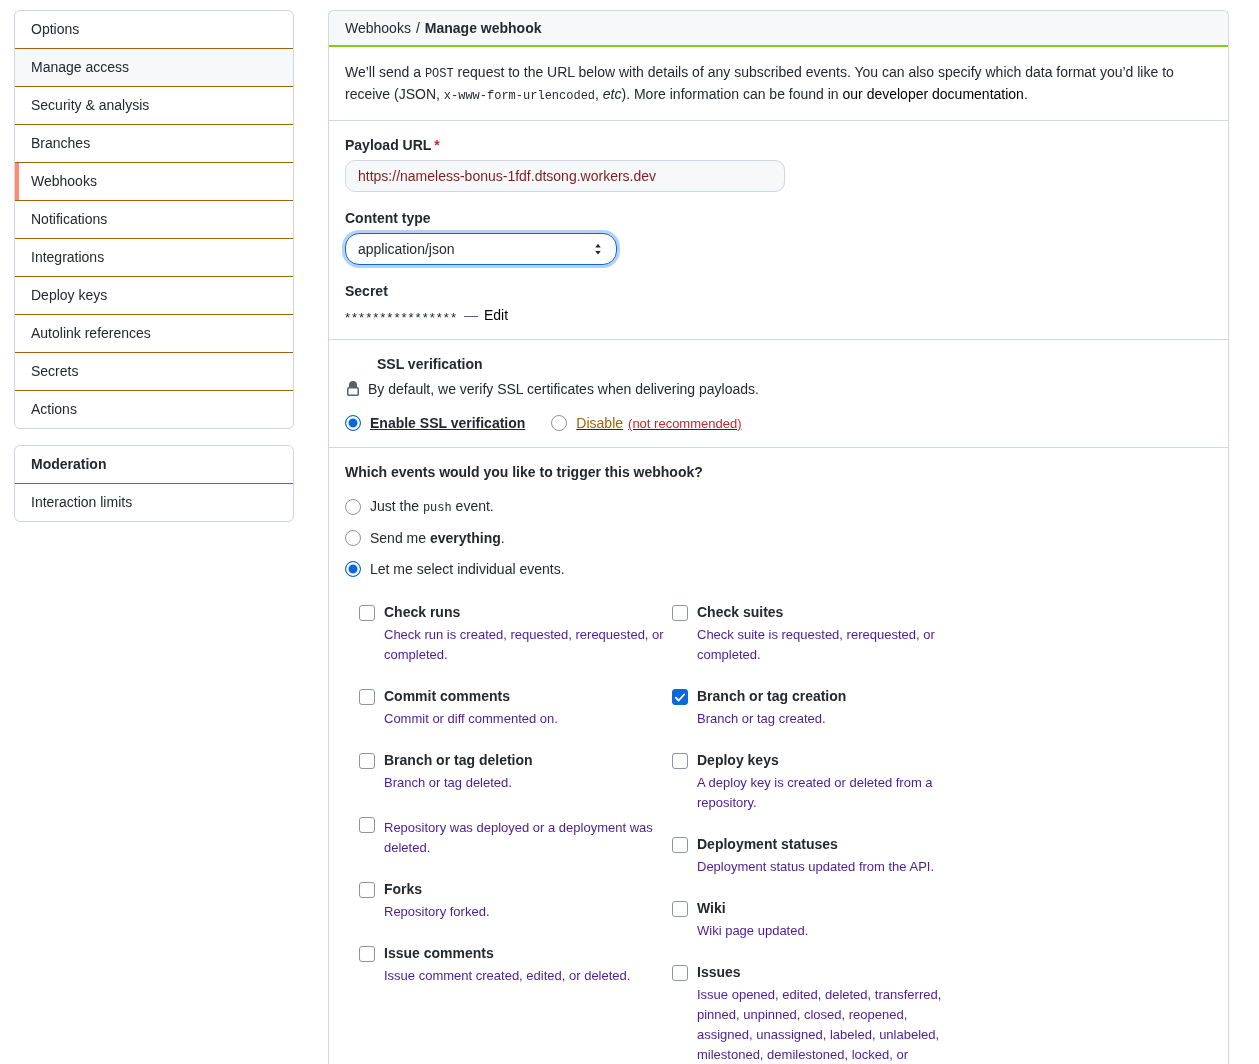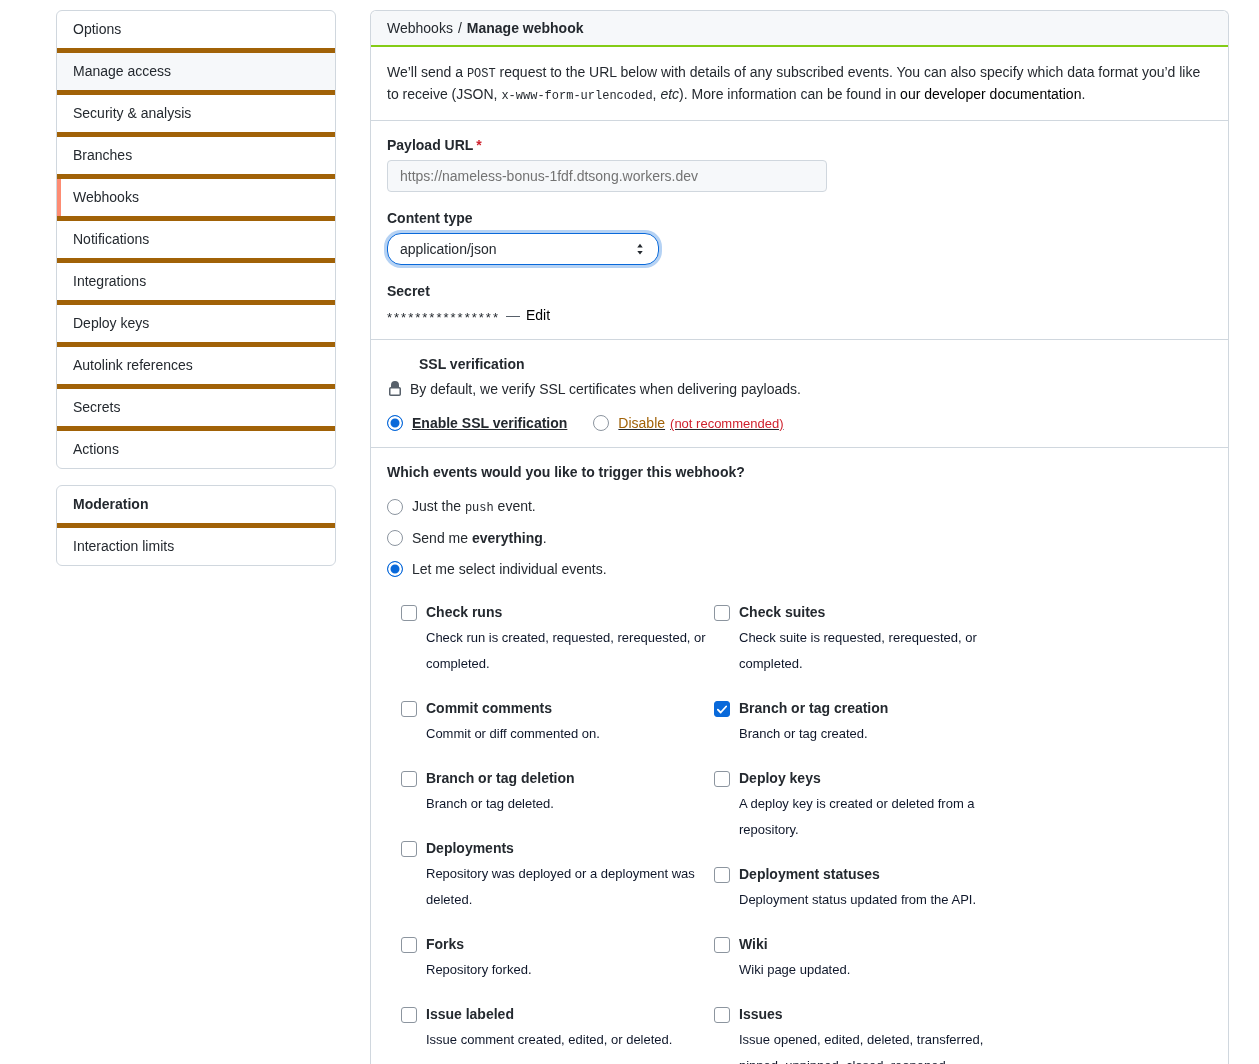--- a/index.html
+++ b/index.html
@@ -5,46 +5,46 @@
   * { box-sizing: border-box; }
   html,body { margin:0; padding:0; }
   body {
     width:1259px; height:1064px; overflow:hidden;
     background:#ffffff; color:#24292f;
     font-family:"Liberation Sans", sans-serif; font-size:14px;
   }
   .page { display:flex; align-items:flex-start; padding:10px 30px 0 14px; }
 
   
-  .sidebar { width:280px; flex:none; margin-right:34px;margin-left:42px; }
+  .sidebar { width:280px; flex:none; margin-right:34px; }
   .side-box { border:1px solid #d0d7de; border-radius:6px; background:#fff; overflow:hidden; }
   .side-box + .side-box { margin-top:16px; }
   .side-item { position:relative; padding:8px 16px; line-height:21px; cursor:pointer; }
-  .side-item + .side-item { border-top:5px solid #a16207; }
+  .side-item + .side-item { border-top:1px solid #a16207; }
   .side-item.highlighted { background:#f6f8fa; }
   .side-item.active::before { content:""; position:absolute; left:0; top:0; bottom:0; width:4px; background:#fd8c73; }
   .side-item.header { font-weight:700; cursor:default; }
 
   
   .panel { flex:1; border:1px solid #d0d7de; border-bottom:none; border-radius:6px 6px 0 0; background:#fff; min-height:1300px; }
   .panel-header { background:#f6f8fa; border-bottom:2px solid #84cc16; border-radius:6px 6px 0 0; padding:9px 16px; }
   .crumb-sep { margin:0 5px; color:#24292f; }
   .crumb-page { font-weight:600; }
 
   .intro { padding:15px 16px; border-bottom:1px solid #d0d7de; line-height:1.55; }
   code, .mono { font-family:"Liberation Mono","DejaVu Sans Mono",monospace; font-size:12px; }
   .italic { font-style:italic;margin-top:17px; }
   .link { color:#000000; cursor:pointer; text-decoration:none; }
 
   .form-section { padding:16px; border-bottom:1px solid #d0d7de; }
   .field-label { font-weight:600; margin-bottom:7px; }
   .required { color:#cf222e; margin-left:3px; }
   .text-input {
-    width:440px; height:32px; padding:5px 12px; font-size:14px; color:#737373;
-    border:1px solid #d0d7de; border-radius:4px; background:#f6f8fa; font-family:inherit;
+    width:440px; height:32px; padding:5px 12px; font-size:14px; color:#7f1d1d;
+    border:1px solid #d0d7de; border-radius:10px; background:#f6f8fa; font-family:inherit;
   }
   .field-block { margin-top:18px; }
   .select {
     width:272px; height:32px; padding:0 12px; background:#fff;
     border:1px solid #0969da; border-radius:14px;
     box-shadow:0 0 0 3px rgba(9,105,218,0.30);
     display:flex; align-items:center; justify-content:space-between; cursor:pointer;
   }
   .secret-row { margin-top:8px; display:flex; align-items:center; }
   .secret-mask { letter-spacing:2px; font-size:13px; position:relative; top:2px; }
@@ -75,21 +75,21 @@
   .checkbox {
     width:16px; height:16px; flex:none; margin-top:2px;
     border:1px solid #8c959f; border-radius:3px; background:#fff;
     display:flex; align-items:center; justify-content:center; cursor:pointer;
   }
   .checkbox.checked { background:#0969da; border-color:#0969da; }
   .checkbox svg { display:none; }
   .checkbox.checked svg { display:block; }
   .event-text { margin-left:9px; }
   .event-name { font-weight:600; line-height:19px; }
-  .event-desc { color:#0f172a; font-size:13px; line-height:26px; margin-top:3px; max-width:283px; }
+  .event-desc { color:#4c1d95; font-size:13px; line-height:20px; margin-top:3px; max-width:283px; }
   .events-col:last-child .event-desc { max-width:268px; }
 
   .icon-gray { color:#57606a; }
 </style>
 </head>
 <body>
 
 <div class="page">
 
   <nav class="sidebar">
@@ -238,39 +238,38 @@
     <div class="event-text">
       <div class="event-name">Branch or tag deletion</div>
       <div class="event-desc">Branch or tag deleted.</div>
     </div>
   </div>
             <div class="event-item">
     <span class="checkbox">
       
     </span>
     <div class="event-text">
-      <div class="event-name">Deployments</div>
       <div class="event-desc">Repository was deployed or a deployment was deleted.</div>
     </div>
   </div>
             <div class="event-item">
     <span class="checkbox">
       
     </span>
     <div class="event-text">
       <div class="event-name">Forks</div>
       <div class="event-desc">Repository forked.</div>
     </div>
   </div>
             <div class="event-item">
     <span class="checkbox">
       
     </span>
     <div class="event-text">
-      <div class="event-name">Issue labeled</div>
+      <div class="event-name">Issue comments</div>
       <div class="event-desc">Issue comment created, edited, or deleted.</div>
     </div>
   </div>
           </div>
         <div class="events-col" id="events-col-1">
             <div class="event-item">
     <span class="checkbox">
       
     </span>
     <div class="event-text">

